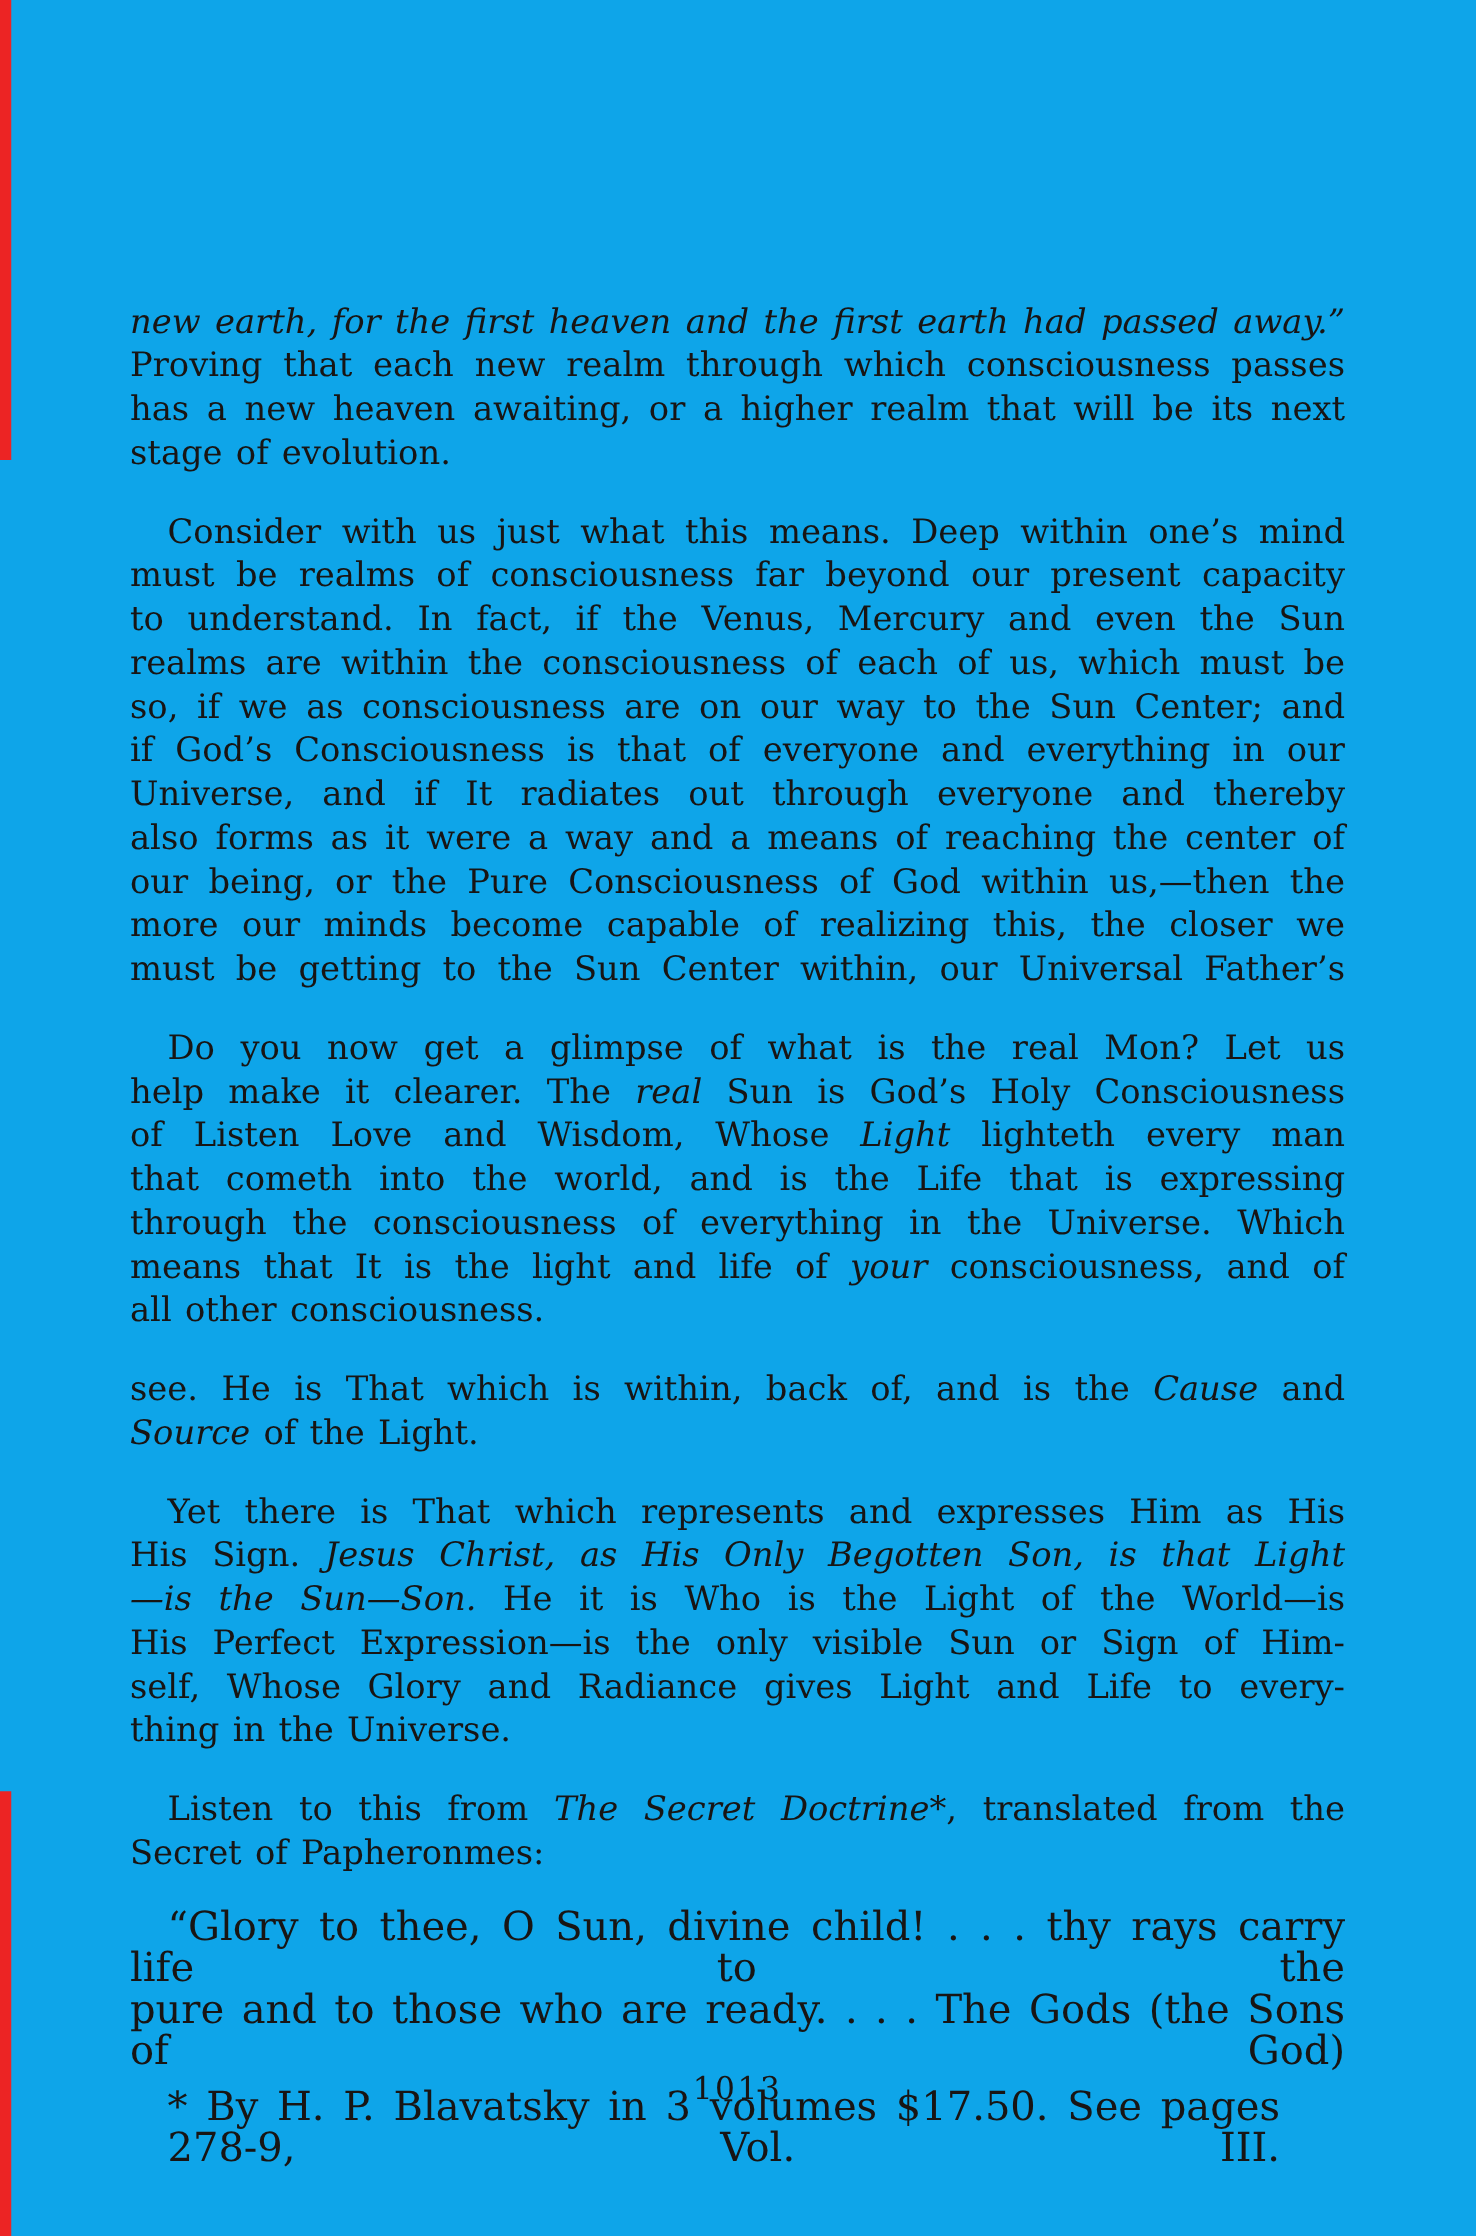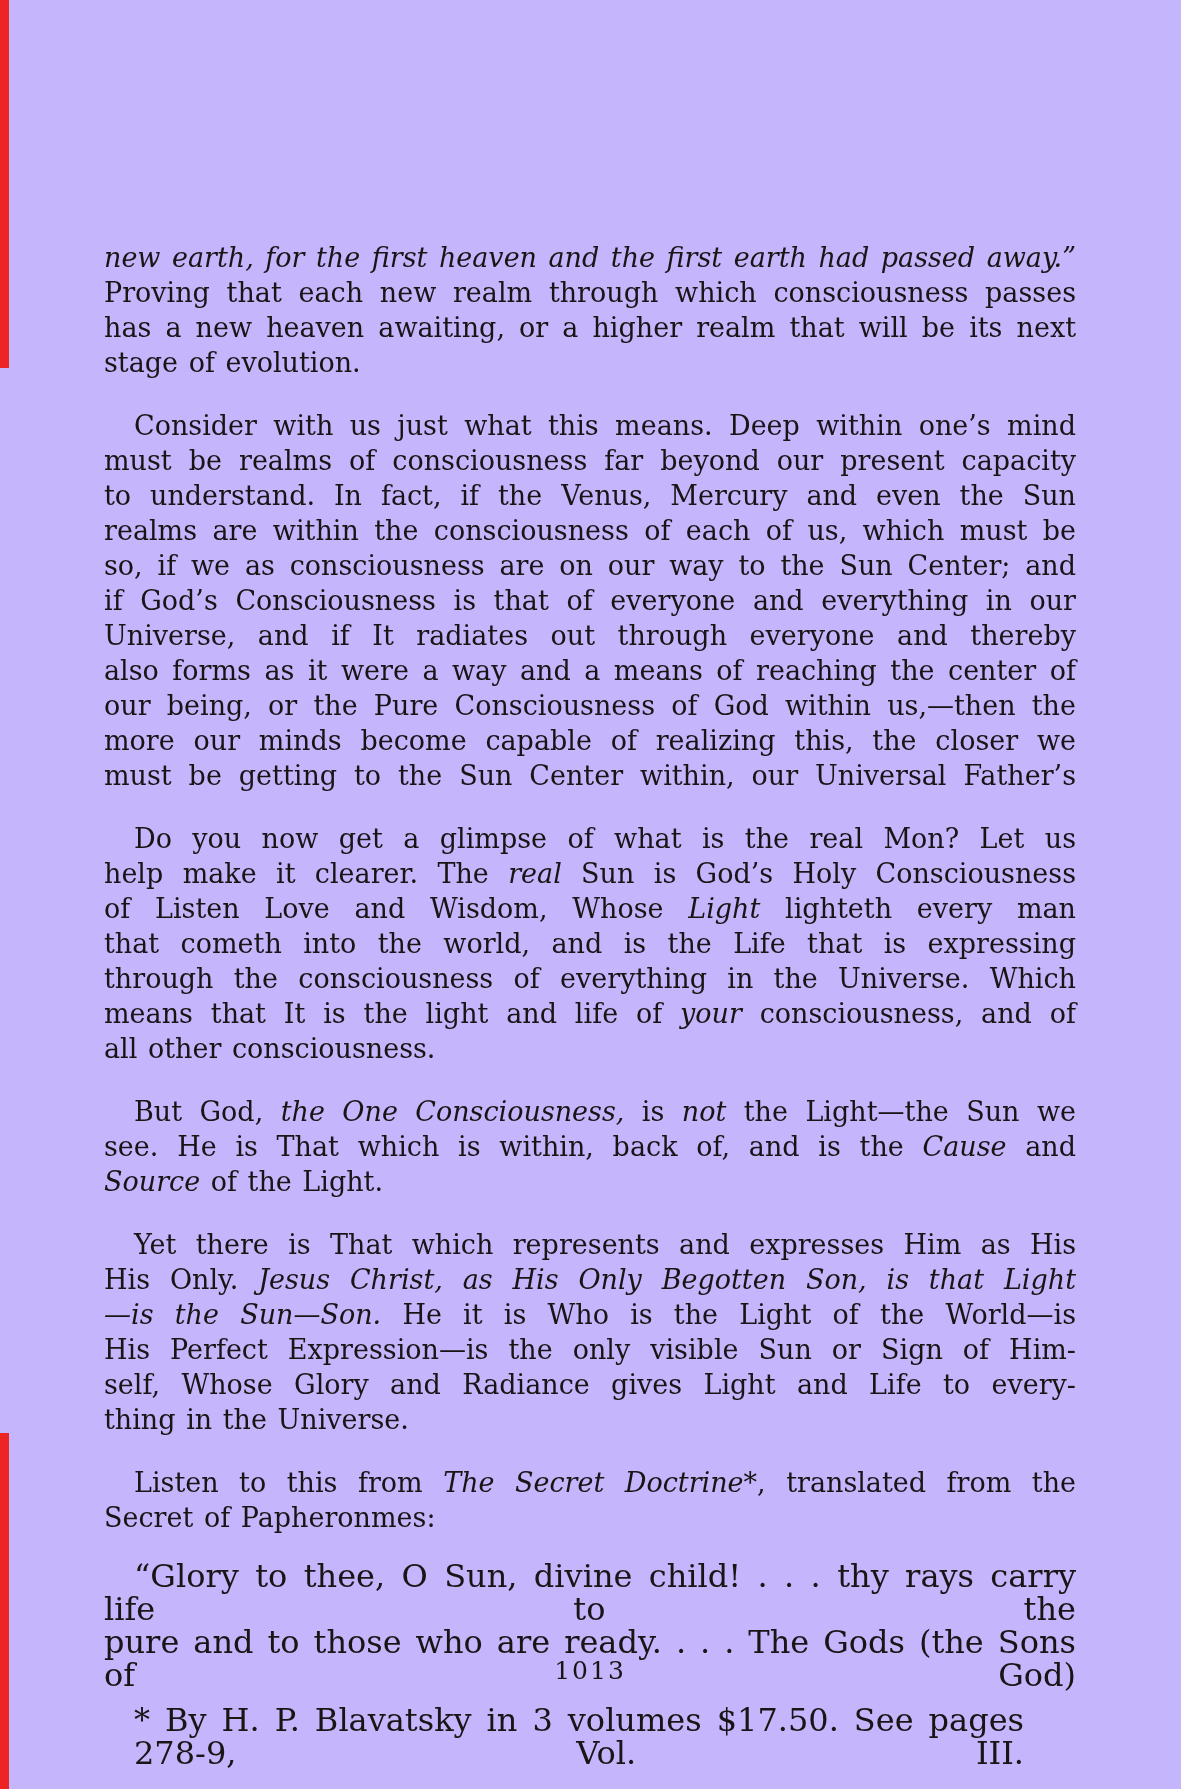--- a/index.html
+++ b/index.html
@@ -3,21 +3,21 @@
 <meta charset="utf-8">
 <style>
   html, body { margin: 0; padding: 0; }
   body {
     width: 1181px; height: 1789px;
     background: #ffffff;
     font-family: "DejaVu Serif", serif;
     position: relative;
     overflow: hidden;
   }
-  .page { position: absolute; inset: 0; background: #c4b5fd; }
+  .page { position: absolute; inset: 0; background: #0ea5e9; }
 
   .red-bar {
     position: absolute;
     left: 0; width: 9px;
   }
   .red-bar.top { top: 0; height: 368px; }
   .red-bar.bottom { top: 1433px; height: 356px; }
 
   .text-column {
     position: absolute;
@@ -81,27 +81,26 @@
       <div class="para">
         <div class="line j ind"><span>Do you now get a glimpse of what is the real Mon?  Let us</span></div>
         <div class="line j"><span>help make it clearer.  The </span><em>real</em><span> Sun is God’s Holy Consciousness</span></div>
         <div class="line j"><span>of Listen Love and Wisdom, Whose </span><em>Light</em><span> lighteth every man</span></div>
         <div class="line j"><span>that cometh into the world, and is the Life that is expressing</span></div>
         <div class="line j"><span>through the consciousness of everything in the Universe.  Which</span></div>
         <div class="line j"><span>means that It is the light and life of </span><em>your</em><span> consciousness, and of</span></div>
         <div class="line"><span>all other consciousness.</span></div>
       </div>
       <div class="para">
-        <div class="line j ind"><span>But God, </span><em>the One Consciousness,</em><span> is </span><em>not</em><span> the Light—the Sun we</span></div>
         <div class="line j"><span>see.  He is That which is within, back of, and is the </span><em>Cause</em><span> and</span></div>
         <div class="line"><em>Source</em><span> of the Light.</span></div>
       </div>
       <div class="para">
         <div class="line j ind"><span>Yet there is That which represents and expresses Him as His</span></div>
-        <div class="line j"><span>His Only.  </span><em>Jesus Christ, as His Only Begotten Son, is that Light</em></div>
+        <div class="line j"><span>His Sign.  </span><em>Jesus Christ, as His Only Begotten Son, is that Light</em></div>
         <div class="line j"><em>—is the Sun—Son.</em><span>  He it is Who is the Light of the World—is</span></div>
         <div class="line j"><span>His Perfect Expression—is the only visible Sun or Sign of Him-</span></div>
         <div class="line j"><span>self, Whose Glory and Radiance gives Light and Life to every-</span></div>
         <div class="line"><span>thing in the Universe.</span></div>
       </div>
       <div class="para">
         <div class="line j ind"><span>Listen to this from </span><em>The Secret Doctrine</em><span>*, translated from the</span></div>
         <div class="line"><span>Secret of Papheronmes:</span></div>
       </div>
       <div class="para small quote">

